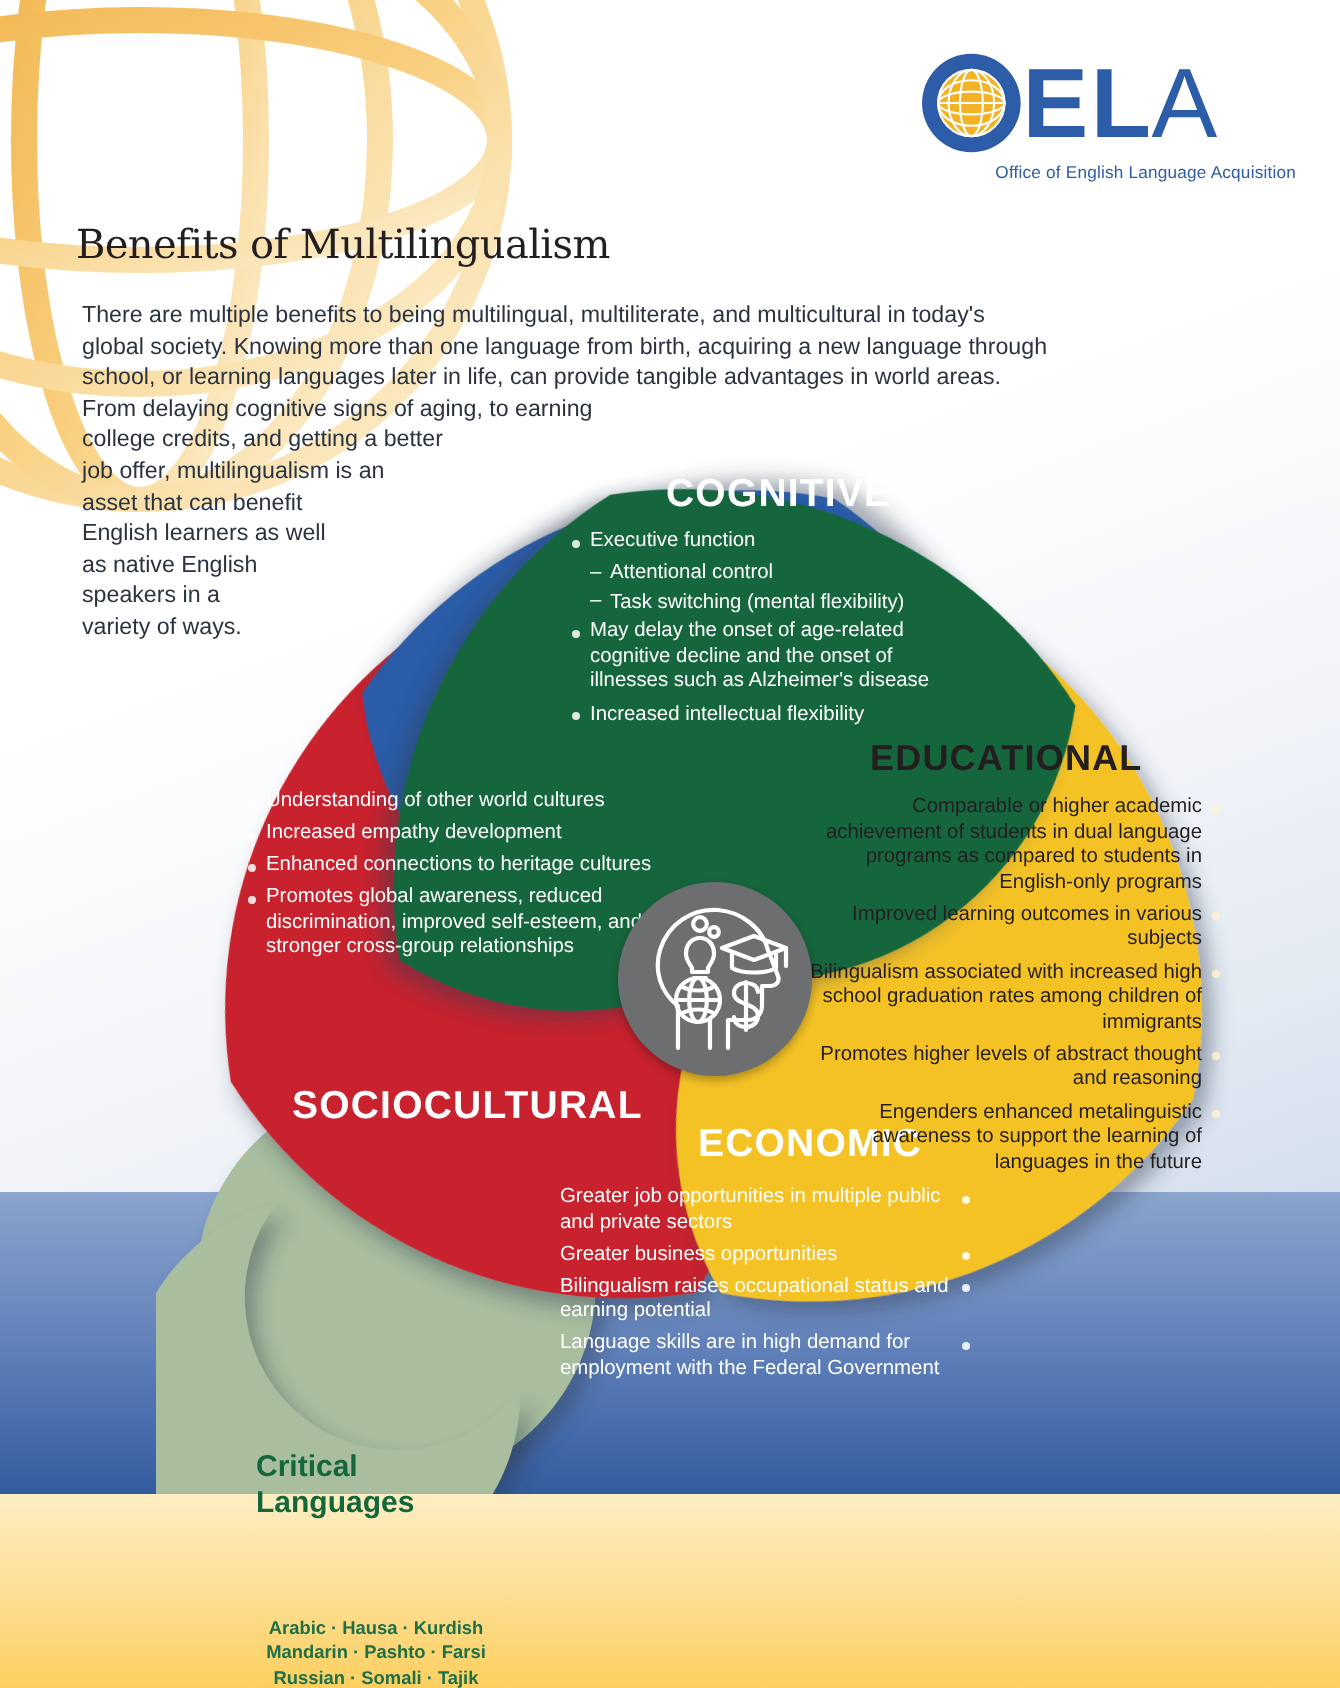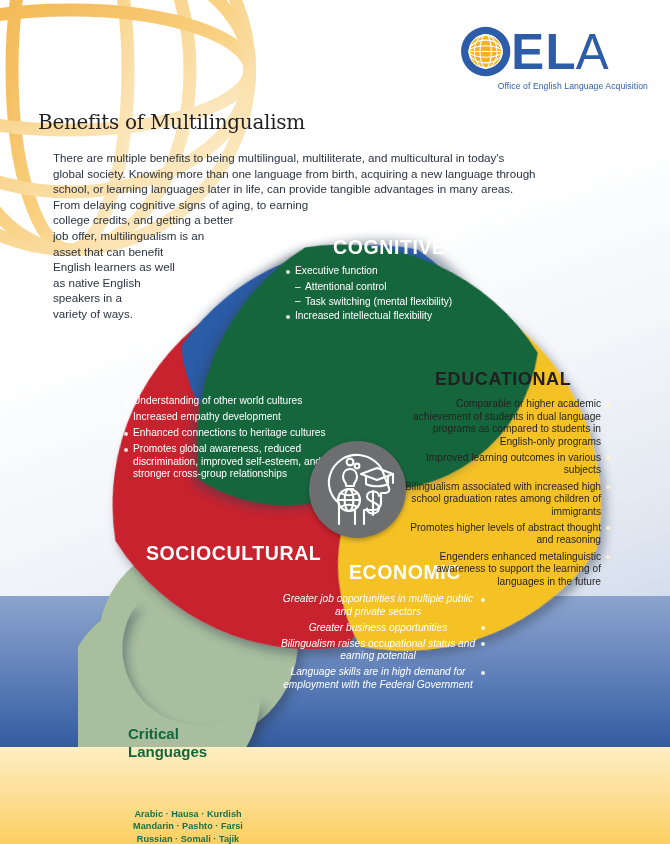--- a/index.html
+++ b/index.html
@@ -37,21 +37,21 @@
   #page-title {
     position:absolute; left:38px; top:110px;
     font-family:"DejaVu Serif", serif;
     font-weight:normal; font-size:20px; color:#231f20;
     letter-spacing:-.3px;
   }
   #intro {
     position:absolute; left:41px; top:150px; width:520px;
     font-size:11.6px; line-height:15.6px; color:#2a3340;
   }
-  #intro .l { display:block;margin-left:12px; }
+  #intro .l { display:block; }
 
   
   #wheel { position:absolute; left:78px; top:222px; width:560px; height:525px; }
   #wheel svg { position:absolute; inset:0; }
 
   .seg-label {
     position:absolute; font-weight:bold; letter-spacing:.6px;
     white-space:nowrap;
   }
   #label-cognitive { color:#ffffff; font-size:19.5px; left:255px; top:14px; }
@@ -70,21 +70,21 @@
   .bullets .sub { padding-left:19px; margin-bottom:2px; }
   .bullets .sub::before {
     content:"–"; position:absolute; left:9px; top:-.5px; font-size:10.2px;
   }
 
   #bul-cognitive { left:208px; top:43px; width:185px; color:#ffffff; }
   #bul-sociocultural { left:46px; top:173px; width:210px; color:#ffffff; }
   #bul-educational { left:325px; top:176px; width:207px; color:#231f20; text-align:right; }
   #bul-educational .b { padding-left:0; padding-right:9px; }
   #bul-educational .b::before { left:auto; right:0; background:#fff3cf; }
-  #bul-economic { left:202px; top:371px; width:205px; color:#ffffff; text-align:center;font-style:italic; }
+  #bul-economic { left:202px; top:371px; width:205px; color:#ffffff; text-align:left; }
   #bul-economic .b { padding-left:0; padding-right:9px; }
   #bul-economic .b::before { left:auto; right:0; }
 
   
   #center-badge {
     position:absolute; left:231px; top:219px; width:97px; height:97px;
     border-radius:50%; background:#6d6e70;
     box-shadow:0 2px 5px rgba(0,0,0,.3);
   }
   #center-badge svg { position:absolute; inset:0; }
@@ -148,21 +148,21 @@
     <text x="124" y="47" font-family="Liberation Sans, sans-serif" font-size="52" fill="#2d5ca8">A</text>
   </svg>
   <div id="logo-sub">Office of English Language Acquisition</div>
 </div>
 
 <div id="page-title">Benefits of Multilingualism</div>
 
 <div id="intro">
   <span class="l">There are multiple benefits to being multilingual, multiliterate, and multicultural in today's</span>
   <span class="l">global society. Knowing more than one language from birth, acquiring a new language through</span>
-  <span class="l">school, or learning languages later in life, can provide tangible advantages in many areas.</span>
+  <span class="l">school, or learning languages later in life, can provide tangible advantages in world areas.</span>
   <span class="l">From delaying cognitive signs of aging, to earning</span>
   <span class="l">college credits, and getting a better</span>
   <span class="l">job offer, multilingualism is an</span>
   <span class="l">asset that can benefit</span>
   <span class="l">English learners as well</span>
   <span class="l">as native English</span>
   <span class="l">speakers in a</span>
   <span class="l">variety of ways.</span>
 </div>
 
@@ -242,20 +242,21 @@
   <div class="seg-label" id="label-cognitive">COGNITIVE</div>
   <div class="seg-label" id="label-educational">EDUCATIONAL</div>
   <div class="seg-label" id="label-sociocultural">SOCIOCULTURAL</div>
   <div class="seg-label" id="label-economic">ECONOMIC</div>
 
   <div class="bullets" id="bul-cognitive">
     <ul>
         <li class="b">Executive function</li>
         <li class="sub">Attentional control</li>
         <li class="sub">Task switching (mental flexibility)</li>
+        <li class="b">May delay the onset of age-related cognitive decline and the onset of illnesses such as Alzheimer's disease</li>
         <li class="b">Increased intellectual flexibility</li>
       </ul>
   </div>
   <div class="bullets" id="bul-educational">
     <ul>
         <li class="b">Comparable or higher academic achievement of students in dual language programs as compared to students in English-only programs</li>
         <li class="b">Improved learning outcomes in various subjects</li>
         <li class="b">Bilingualism associated with increased high school graduation rates among children of immigrants</li>
         <li class="b">Promotes higher levels of abstract thought and reasoning</li>
         <li class="b">Engenders enhanced metalinguistic awareness to support the learning of languages in the future</li>

